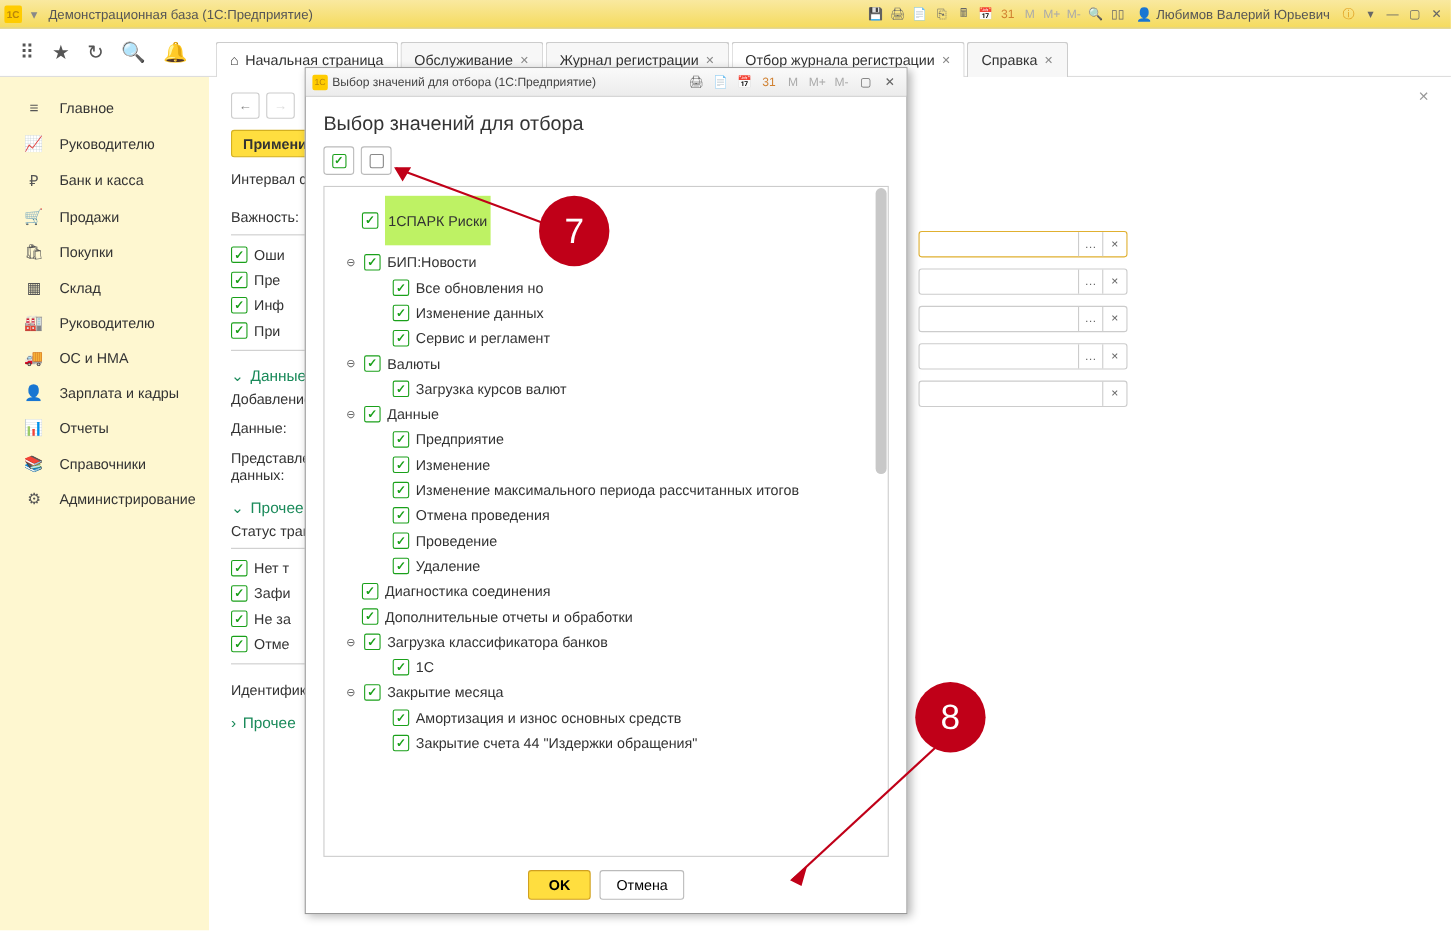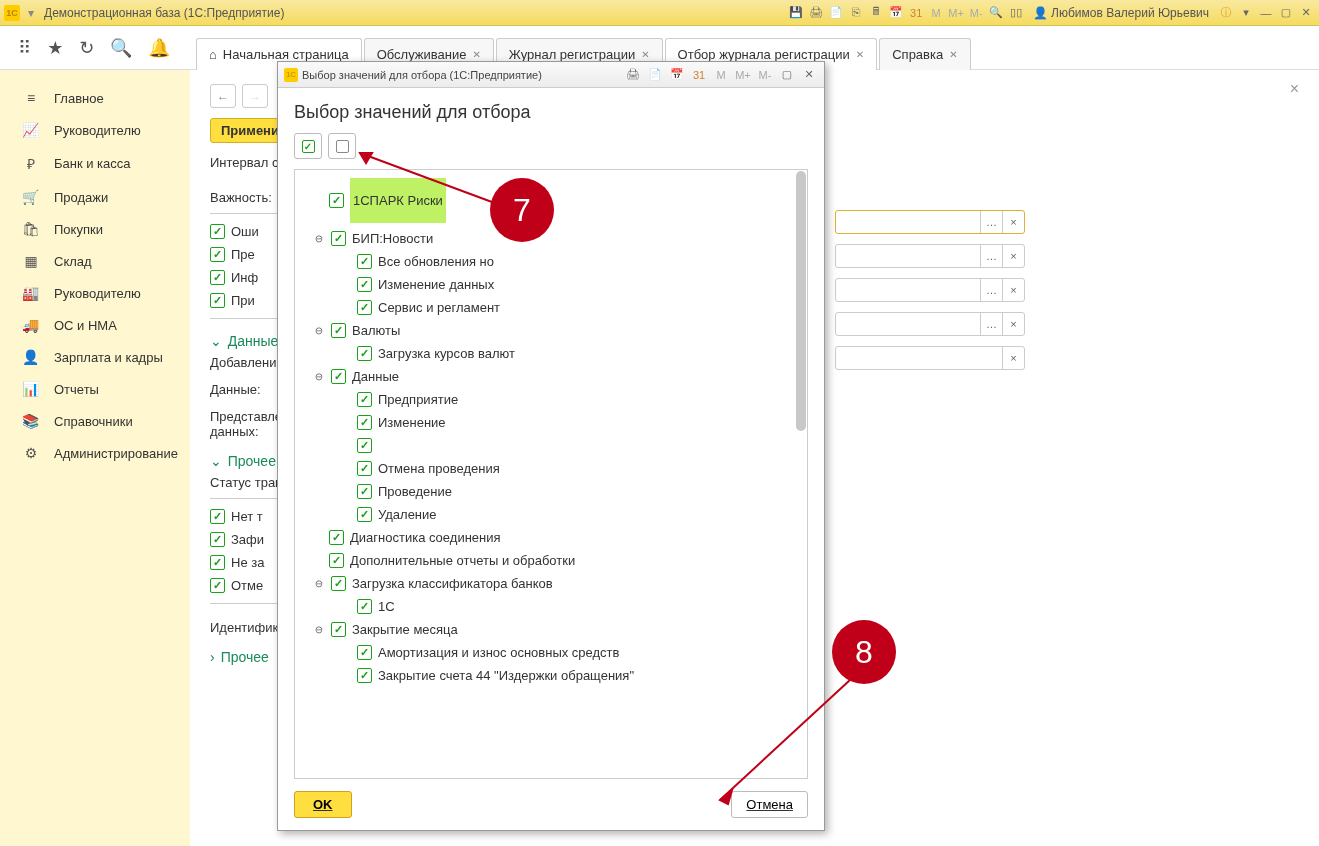--- a/index.html
+++ b/index.html
@@ -62,21 +62,21 @@
 .dialog h2 { font-size: 18px; font-weight: normal; padding: 14px 16px 10px; }
 .dialog-toolbar { padding: 0 16px 10px; display: flex; gap: 6px; }
 .dialog-toolbar .tbtn { width: 28px; height: 26px; border: 1px solid #bbb; border-radius: 3px; background: #fff; display: flex; align-items: center; justify-content: center; cursor: pointer; }
 .tree { flex: 1; margin: 0 16px; border: 1px solid #ccc; overflow-y: auto; padding: 4px 0; position: relative; }
 .tree-item { display: flex; align-items: center; gap: 6px; padding: 4px 6px; font-size: 13px; }
 .tree-item .expand { width: 12px; text-align: center; color: #666; font-size: 10px; }
 .tree-item .indent0 { margin-left: 22px; }
 .tree-item .indent1 { margin-left: 12px; }
 .tree-item .indent2 { margin-left: 50px; }
 .tree-scroll { position: absolute; right: 1px; top: 1px; width: 10px; height: 260px; background: #c8c8c8; border-radius: 5px; }
-.dialog-buttons { padding: 12px 16px; display: flex; justify-content: space-between; gap: 8px; text-decoration: underline; }
+.dialog-buttons { padding: 12px 16px; display: flex; justify-content: center; gap: 8px; }
 .btn-ok { background: #ffde3f; border: 1px solid #d0a020; padding: 5px 18px; font-weight: bold; border-radius: 3px; cursor: pointer; font-size: 13px; }
 .btn-cancel { background: #fff; border: 1px solid #bbb; padding: 5px 14px; border-radius: 3px; cursor: pointer; font-size: 13px; }
 
 
 .marker { position: absolute; width: 64px; height: 64px; border-radius: 50%; background: #c00018; color: #fff; font-size: 32px; display: flex; align-items: center; justify-content: center; z-index: 200; font-family: Arial; }
 .arrow-line { position: absolute; z-index: 199; stroke: #c00018; stroke-width: 2; fill: none; }
 .arrow-head { fill: #c00018; }
 </style>
 </head>
 <body>
@@ -366,20 +366,21 @@
         <span>Предприятие</span>
       </div>
       <div class="tree-item">
         <span class="indent2"></span>
         <span class="chkbox">✓</span>
         <span>Изменение</span>
       </div>
       <div class="tree-item">
         <span class="indent2"></span>
         <span class="chkbox">✓</span>
+        <span>Изменение максимального периода рассчитанных итогов</span>
       </div>
       <div class="tree-item">
         <span class="indent2"></span>
         <span class="chkbox">✓</span>
         <span>Отмена проведения</span>
       </div>
       <div class="tree-item">
         <span class="indent2"></span>
         <span class="chkbox">✓</span>
         <span>Проведение</span>

